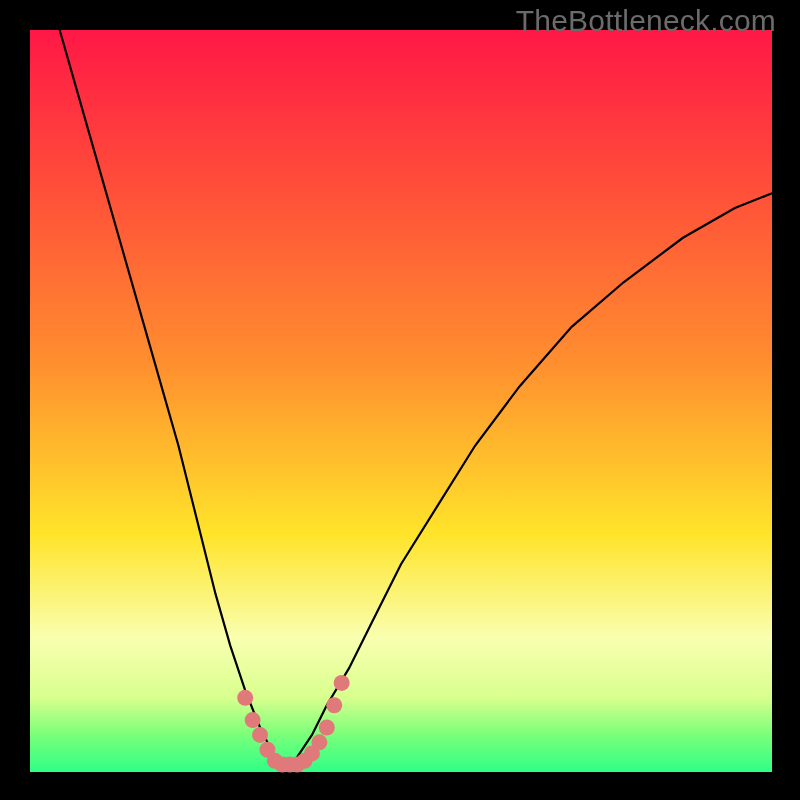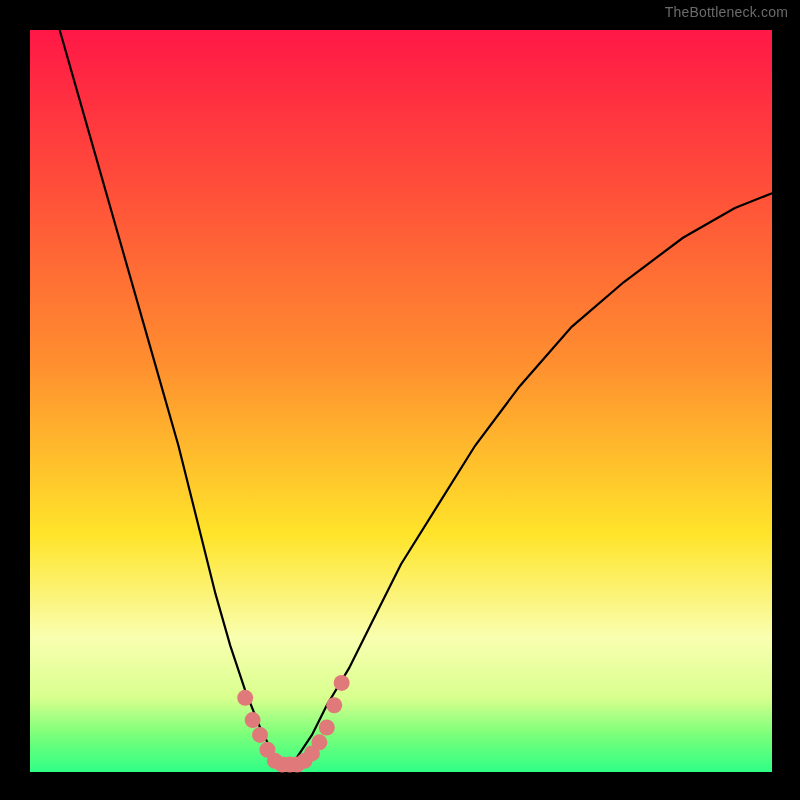--- a/index.html
+++ b/index.html
@@ -13,23 +13,23 @@
   }
   .frame {
     position: absolute;
     top: 0; left: 0;
     width: 800px; height: 800px;
     background: #000;
   }
   .watermark {
     position: absolute;
     top: 4px;
-    right: 12px;
+    right: 24px;
     color: #6b6b6b;
-    font-size: 14px;
+    font-size: 30px;
     font-weight: 500;
     letter-spacing: 0.2px;
     z-index: 10;
   }
   svg.plot {
     position: absolute;
     top: 0; left: 0;
   }
 </style>
 </head>

